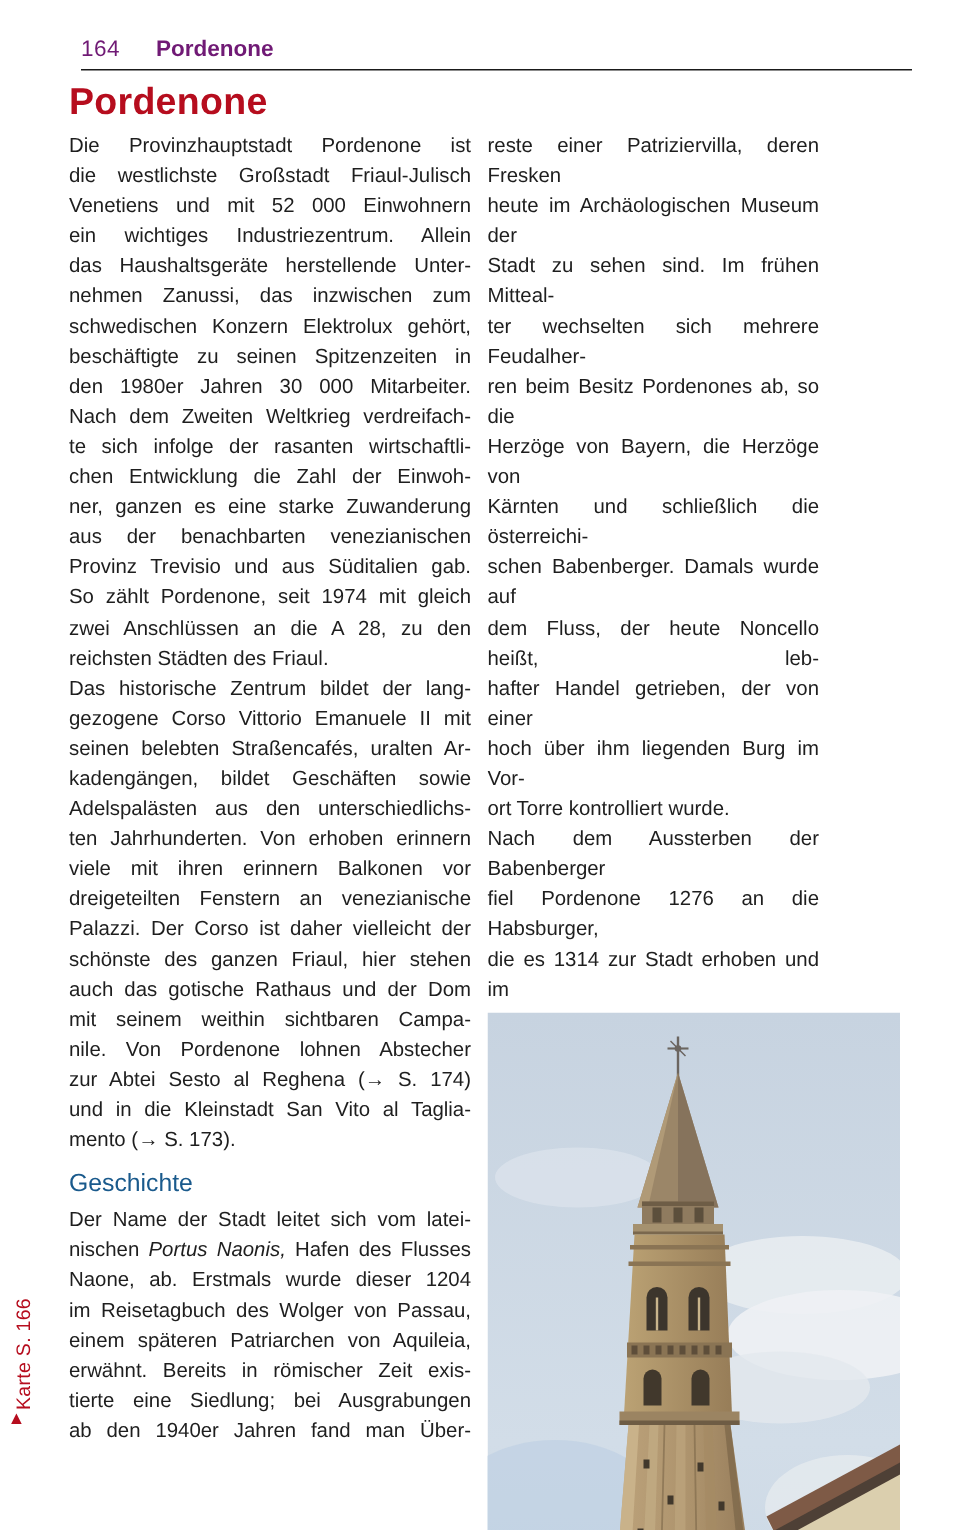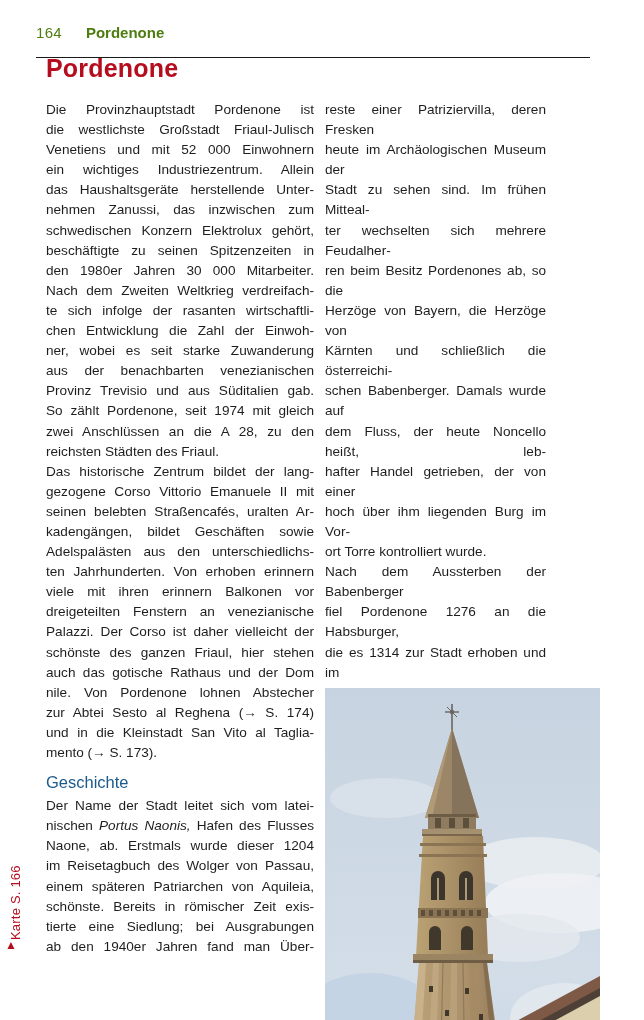--- a/index.html
+++ b/index.html
@@ -2,33 +2,33 @@
 <html><head>
 <meta charset="utf-8">
 <style>
   html,body{margin:0;padding:0;background:#ffffff;}
   .page{
     position:relative;width:644px;height:1020px;background:#ffffff;
     font-family:"Liberation Sans",sans-serif;color:#1e1e1e;overflow:hidden;
   }
   
   .runhead{
-    position:absolute;left:36px;top:24px;width:554px;
-    border-bottom:1.6px solid #1a1a1a;padding-bottom:16px;
-    font-size:15px;color:#4d7c0f;
+    position:absolute;left:54px;top:24px;width:554px;
+    border-bottom:1.6px solid #1a1a1a;padding-bottom:5px;
+    font-size:15px;color:#701a75;
   }
   .runhead .num{font-weight:400;letter-spacing:.3px;}
   .runhead .sec{font-weight:700;margin-left:24px;}
   
   .title{
     position:absolute;left:46px;top:54px;margin:0;
     font-size:25px;font-weight:700;color:#b60d1e;letter-spacing:.2px;
   }
   
-  .col{position:absolute;top:100px;font-size:13.6px;line-height:20.1px;}
+  .col{position:absolute;top:87px;font-size:13.6px;line-height:20.1px;}
   .col-left{left:46px;width:268px;}
   .col-right{left:325px;width:221px;}
   .para{margin:0;}
   .ln{text-align:justify;text-align-last:justify;white-space:normal;overflow:hidden;}
   .ln-end{text-align-last:left;}
   .it{font-style:italic;}
   h2.subhead{
     margin:9px 0 4px 0;font-size:16.5px;font-weight:400;color:#1a5a8c;
   }
   
@@ -66,52 +66,53 @@
         <div class="ln"><span>Venetiens und mit 52 000 Einwohnern</span></div>
         <div class="ln"><span>ein wichtiges Industriezentrum. Allein</span></div>
         <div class="ln"><span>das Haushaltsgeräte herstellende Unter-</span></div>
         <div class="ln"><span>nehmen Zanussi, das inzwischen zum</span></div>
         <div class="ln"><span>schwedischen Konzern Elektrolux gehört,</span></div>
         <div class="ln"><span>beschäftigte zu seinen Spitzenzeiten in</span></div>
         <div class="ln"><span>den 1980er Jahren 30 000 Mitarbeiter.</span></div>
         <div class="ln"><span>Nach dem Zweiten Weltkrieg verdreifach-</span></div>
         <div class="ln"><span>te sich infolge der rasanten wirtschaftli-</span></div>
         <div class="ln"><span>chen Entwicklung die Zahl der Einwoh-</span></div>
-        <div class="ln"><span>ner, wobei es seit starke Zuwanderung</span></div>
+        <div class="ln"><span>ner, ganzen es eine starke Zuwanderung</span></div>
         <div class="ln"><span>aus der benachbarten venezianischen</span></div>
         <div class="ln"><span>Provinz Trevisio und aus Süditalien gab.</span></div>
         <div class="ln"><span>So zählt Pordenone, seit 1974 mit gleich</span></div>
         <div class="ln"><span>zwei Anschlüssen an die A 28, zu den</span></div>
         <div class="ln ln-end"><span>reichsten Städten des Friaul.</span></div>
       </div>
     <div class="para">
         <div class="ln"><span>Das historische Zentrum bildet der lang-</span></div>
         <div class="ln"><span>gezogene Corso Vittorio Emanuele II mit</span></div>
         <div class="ln"><span>seinen belebten Straßencafés, uralten Ar-</span></div>
         <div class="ln"><span>kadengängen, bildet Geschäften sowie</span></div>
         <div class="ln"><span>Adelspalästen aus den unterschiedlichs-</span></div>
         <div class="ln"><span>ten Jahrhunderten. Von erhoben erinnern</span></div>
         <div class="ln"><span>viele mit ihren erinnern Balkonen vor</span></div>
         <div class="ln"><span>dreigeteilten Fenstern an venezianische</span></div>
         <div class="ln"><span>Palazzi. Der Corso ist daher vielleicht der</span></div>
         <div class="ln"><span>schönste des ganzen Friaul, hier stehen</span></div>
         <div class="ln"><span>auch das gotische Rathaus und der Dom</span></div>
+        <div class="ln"><span>mit seinem weithin sichtbaren Campa-</span></div>
         <div class="ln"><span>nile. Von Pordenone lohnen Abstecher</span></div>
         <div class="ln"><span>zur Abtei Sesto al Reghena (→ S. 174)</span></div>
         <div class="ln"><span>und in die Kleinstadt San Vito al Taglia-</span></div>
         <div class="ln ln-end"><span>mento (→ S. 173).</span></div>
       </div>
     <h2 class="subhead">Geschichte</h2>
     <div class="para">
         <div class="ln"><span>Der Name der Stadt leitet sich vom latei-</span></div>
         <div class="ln"><span>nischen </span><span class="it">Portus Naonis,</span><span> Hafen des Flusses</span></div>
         <div class="ln"><span>Naone, ab. Erstmals wurde dieser 1204</span></div>
         <div class="ln"><span>im Reisetagbuch des Wolger von Passau,</span></div>
         <div class="ln"><span>einem späteren Patriarchen von Aquileia,</span></div>
-        <div class="ln"><span>schönste. Bereits in römischer Zeit exis-</span></div>
+        <div class="ln"><span>erwähnt. Bereits in römischer Zeit exis-</span></div>
         <div class="ln"><span>tierte eine Siedlung; bei Ausgrabungen</span></div>
         <div class="ln"><span>ab den 1940er Jahren fand man Über-</span></div>
       </div>
   </div>
 
   <div class="col col-right">
     <div class="para">
         <div class="ln"><span>reste einer Patriziervilla, deren Fresken</span></div>
         <div class="ln"><span>heute im Archäologischen Museum der</span></div>
         <div class="ln"><span>Stadt zu sehen sind. Im frühen Mitteal-</span></div>

